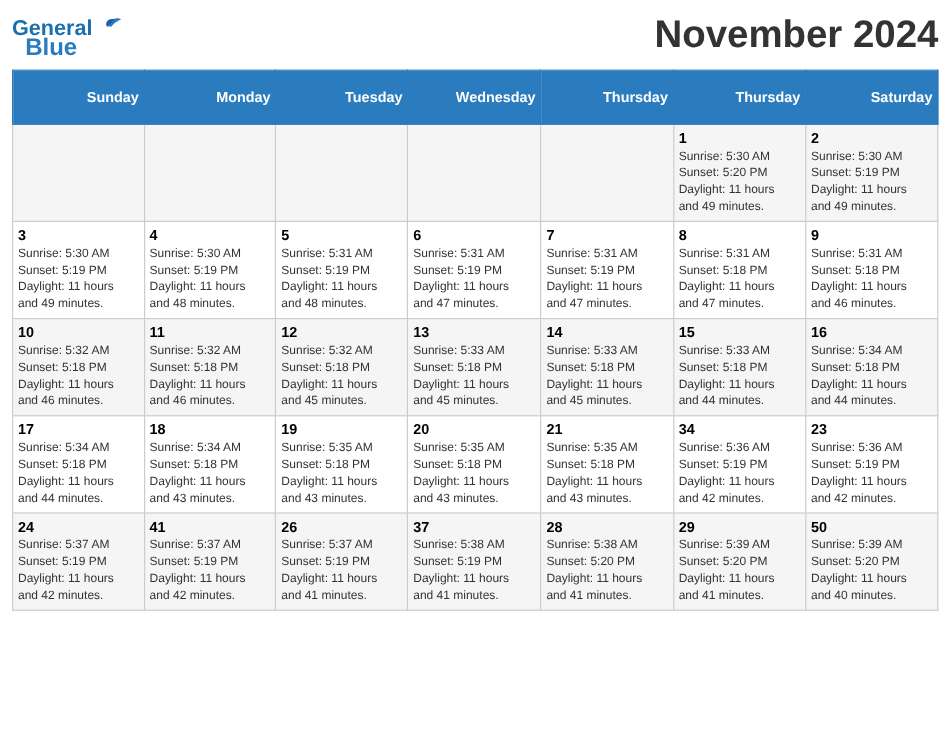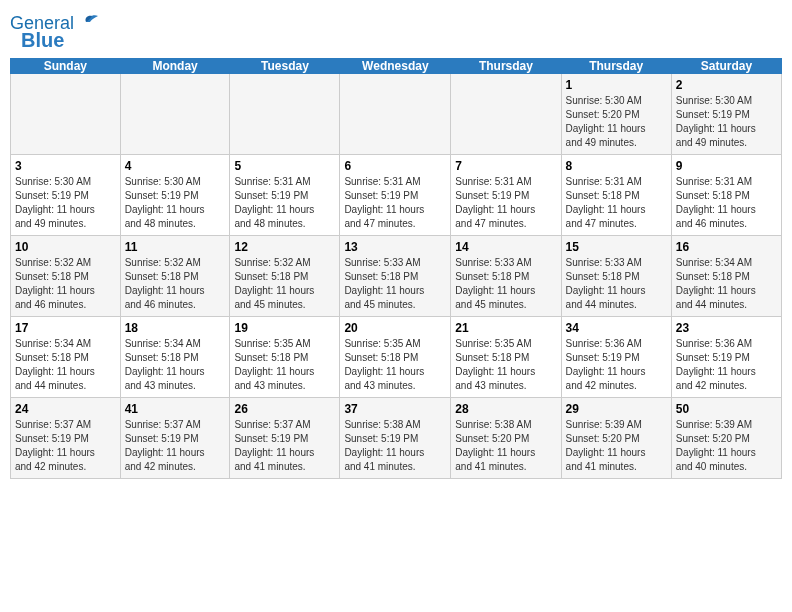--- a/index.html
+++ b/index.html
@@ -17,21 +17,21 @@
       margin-bottom: 8px;
     }
     .logo {
       display: flex;
       flex-direction: column;
       align-items: flex-start;
       padding-top: 4px;
     }
     .logo-text {
       font-size: 18px;
-      font-weight: normal;
+      font-weight: bold;
       color: #333;
       line-height: 1;
     }
     .logo-text span {
       color: #1a6faf;
     }
     .title-block {
       text-align: right;
     }
     .main-title {
@@ -44,22 +44,22 @@
       color: #555;
     }
     table {
       width: 100%;
       border-collapse: collapse;
       font-size: 11px;
     }
     thead tr th {
       background-color: #2b7bbf;
       color: #fff;
-      padding: 0 4px;
-      text-align: center;
+      padding: 15px 4px;
+      text-align: right;
       font-size: 12px;
       font-weight: bold;
       border: 1px solid #2b7bbf;
     }
     tbody tr td {
       vertical-align: top;
       padding: 4px 4px;
       border: 1px solid #ccc;
       width: 113px;
       min-height: 70px;
@@ -96,20 +96,21 @@
         <span>General</span>
       </span>
       <svg width="22" height="16" viewBox="0 0 22 16" style="margin-left:2px;margin-top:-2px;">
         <path d="M10 8 C12 2, 18 0, 22 2 C18 4, 15 6, 14 8 Z" fill="#2b7bbf"></path>
         <path d="M10 8 C8 4, 12 1, 16 2 C14 5, 12 7, 10 8 Z" fill="#1a5f9f"></path>
       </svg>
     </div>
     <span class="logo-text" style="color:#2b7bbf;font-size:20px;font-weight:bold;margin-top:-2px;margin-left:11px;">Blue</span>
   </div>
   <div class="title-block">
+    <div class="main-title">November 2024</div>
   </div>
 </div>
 
 <table>
   <thead>
     <tr>
     <th>Sunday</th>
         <th>Monday</th>
         <th>Tuesday</th>
         <th>Wednesday</th>

